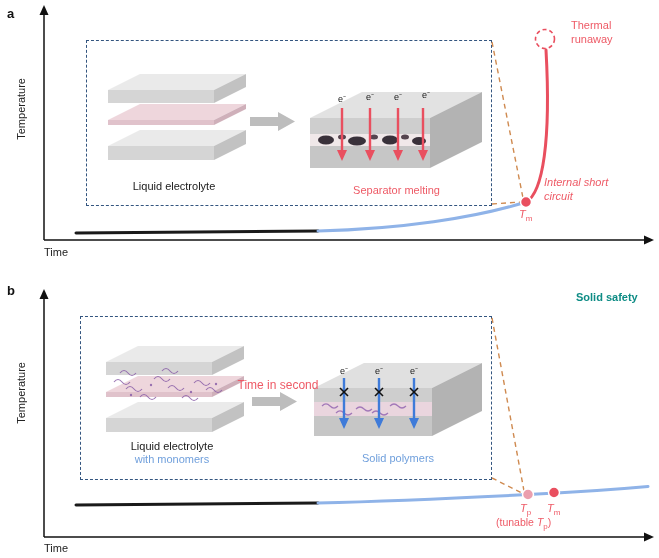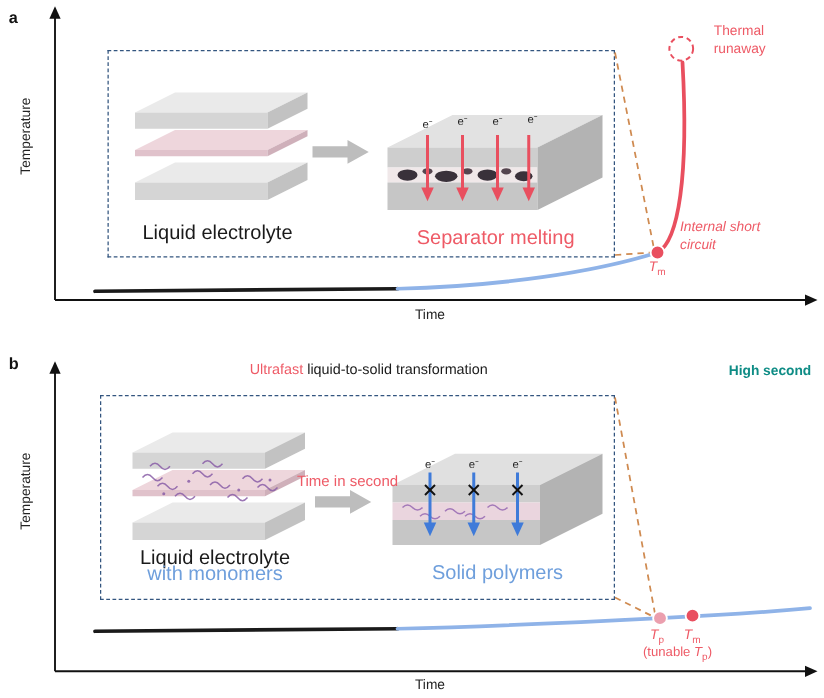--- a/index.html
+++ b/index.html
@@ -7,23 +7,23 @@
     --navy:#33557f; --orange:#cf8a50; --orange-red:#e0674b; --teal:#0e8c85;
     --pink-dot:#eb9fae; --blue-arrow:#3f7bd9; --ink:#1a1a1a;
   }
   html,body{margin:0;padding:0;background:#fff;}
   #figure{position:relative;width:659px;height:558px;background:#fff;
     font-family:"Liberation Sans",sans-serif;color:var(--ink);overflow:hidden;}
   .abs{position:absolute;}
   .panel-label{font-weight:bold;font-size:13px;color:#111;}
   .axis-label{font-size:11px;color:#222;}
   .vlabel{writing-mode:vertical-rl;transform:rotate(180deg);}
-  .caption{font-size:16px;text-align:center;line-height:13px;}
+  .caption{font-size:11px;text-align:center;line-height:13px;}
   .annot{font-size:11px;line-height:14px;}
-  .center{text-align:center;}
+  .center{text-align:left;}
   .red{color:var(--red-text);}
   .blue{color:var(--blue-text);}
   .teal{color:var(--teal);font-weight:bold;}
   .orange-red{color:var(--orange-red);}
   .dashed-box{border:1.5px dashed var(--navy);}
   .tvar{font-style:italic;}
   sub{font-size:8px;}
   .line{display:block;}
   .title{font-size:11.5px;text-align:center;}
   .title .hl{color:var(--red-text);}
@@ -209,24 +209,21 @@
     <span class="line">Internal short</span>
     <span class="line">circuit</span>
   </div>
 
   <div class="abs annot red" style="left:519px;top:207px;">
     <span class="tvar">T</span><sub>m</sub>
   </div>
 
   <div class="abs panel-label" style="left:7px;top:283px;">b</div>
 
-  <div class="abs title" style="left:75px;top:290px;width:440px;">
-    <span class="hl">Ultrafast</span><span> liquid-to-solid transformation</span>
-  </div>
-  <div class="abs annot teal center" style="left:576px;top:290px;width:80px;">High second</div>
+  <div class="abs annot teal center" style="left:576px;top:290px;width:80px;">Solid safety</div>
 
   <div class="abs axis-label vlabel" style="left:15px;top:362px;">Temperature</div>
   <div class="abs axis-label center" style="left:44px;top:542px;width:600px;">Time</div>
 
   <div class="abs caption" style="left:96px;top:440px;width:152px;">
     <span class="line">Liquid electrolyte</span>
     <span class="line blue">with monomers</span>
   </div>
 
   <div class="abs caption red" style="left:222px;top:379px;width:112px;font-size:12px;">Time in second</div>

